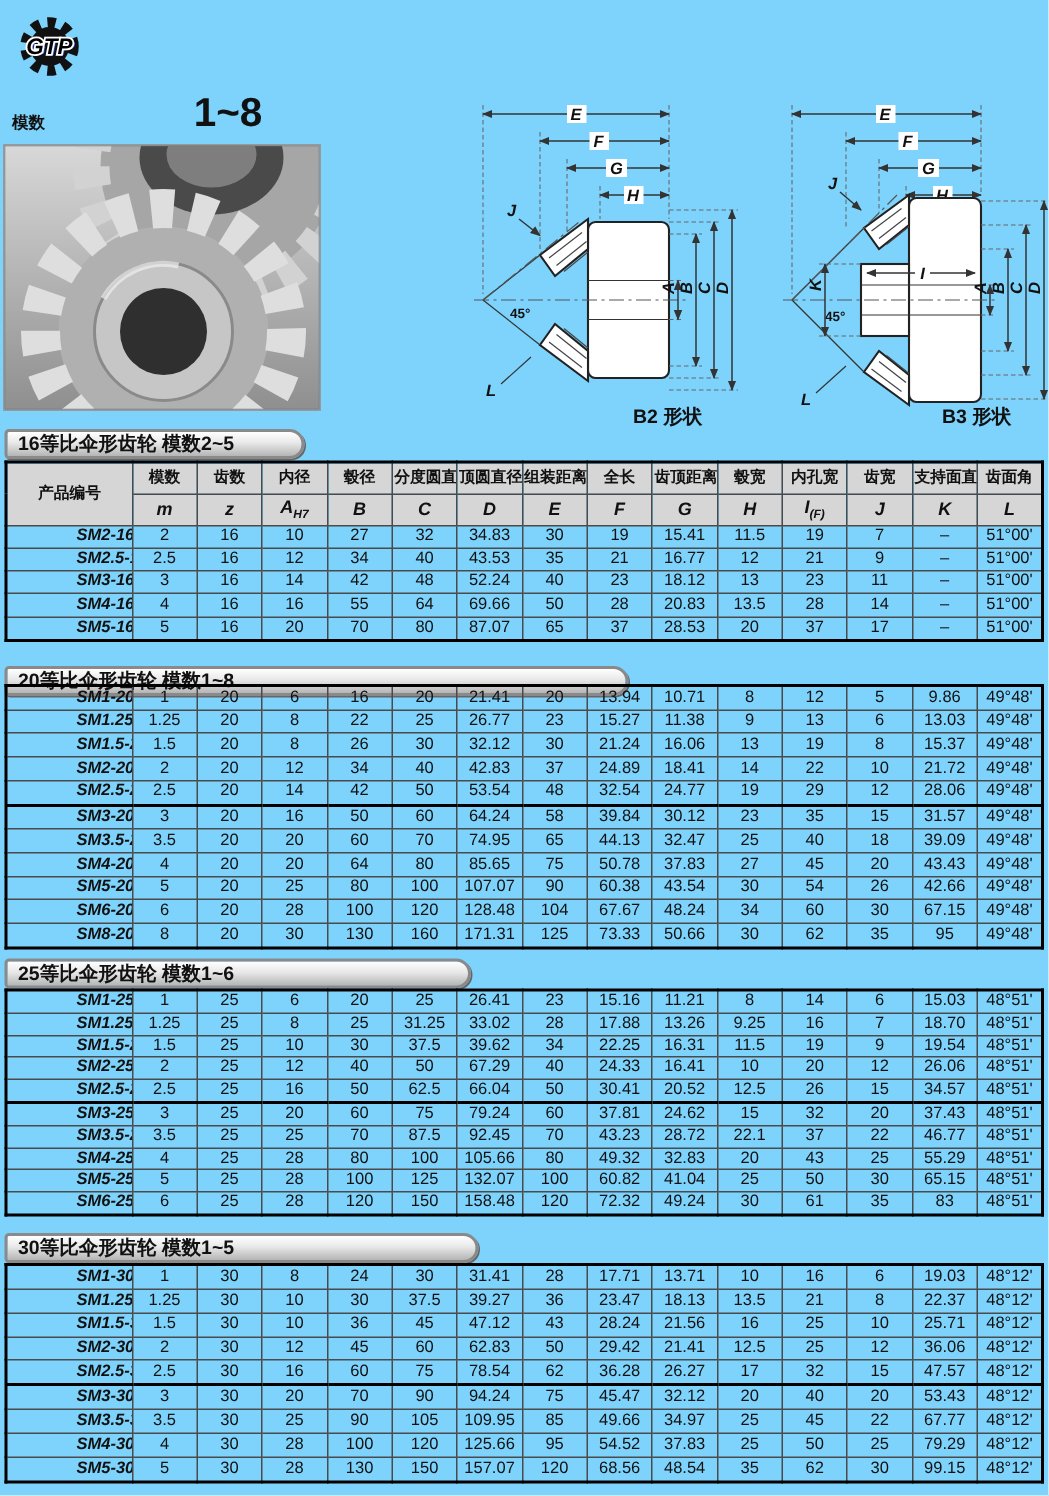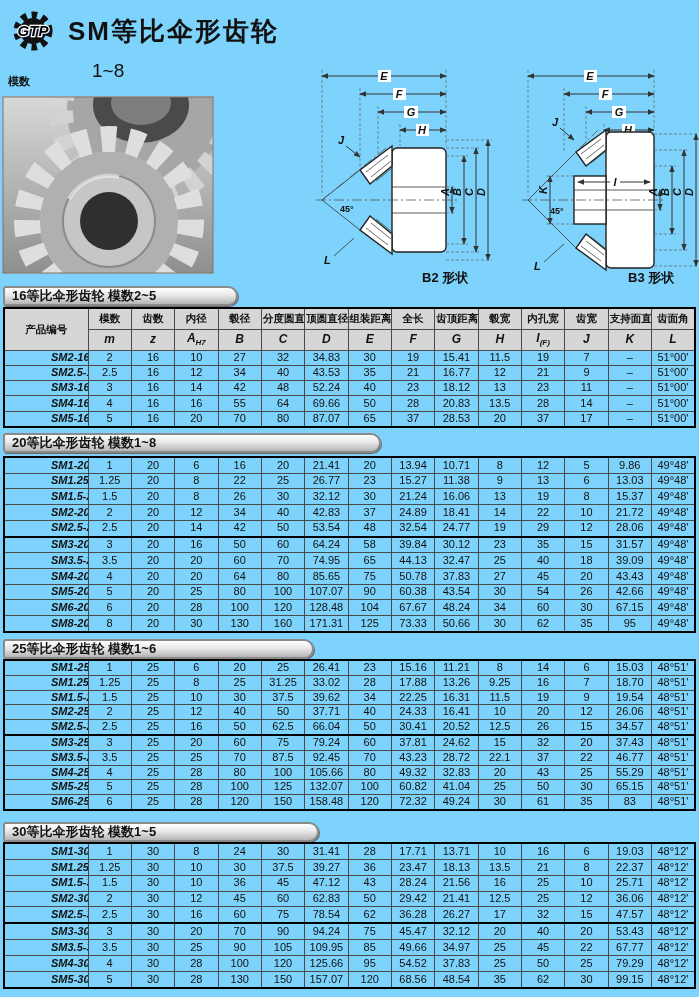--- a/index.html
+++ b/index.html
@@ -2,22 +2,22 @@
 <html><head>
 <meta charset="utf-8">
 <style>
   html,body{margin:0;padding:0;background:#fff;}
   .page{position:relative;width:699px;height:997px;background:#7dd3fc;overflow:hidden;
         font-family:"Liberation Sans",sans-serif;color:#111;}
   
   .logo{position:absolute;left:6px;top:8px;width:56px;height:46px;}
   .page-title{position:absolute;left:68px;top:14px;font-size:26px;font-weight:600;letter-spacing:2px;}
   .module-label{position:absolute;left:8px;top:74px;font-size:11px;font-weight:700;}
-  .module-range{position:absolute;left:92px;top:60px;width:120px;
-                font-size:19px;font-weight:400;}
+  .module-range{position:absolute;left:92px;top:60px;width:120px;text-align:center;
+                font-size:27px;font-weight:700;}
   .photo{position:absolute;left:2px;top:96px;width:210px;height:176px;border:1px solid #999;}
   .diagram-b2{position:absolute;left:294px;top:60px;}
   .diagram-b3{position:absolute;left:500px;top:60px;}
   
   .title-bar{position:absolute;left:3px;height:20px;border:2px solid #8a8a8a;
              border-radius:3px 10px 10px 3px;
              background:linear-gradient(#ffffff,#e8e8e8 45%,#b5b5b5);
              box-shadow:1px 1px 0 #666;display:flex;align-items:center;box-sizing:border-box;}
   .title-bar span{font-size:13px;font-weight:700;padding-left:7px;white-space:nowrap;}
   
@@ -50,21 +50,20 @@
 
 <div class="page">
 
   <svg class="logo" viewBox="0 0 56 46">
     <circle cx="27" cy="23" r="16" fill="none" stroke="#111" stroke-width="7" stroke-dasharray="5.5 5"></circle>
     <circle cx="27" cy="23" r="13" fill="#111"></circle>
     <text x="28.6" y="28.5" text-anchor="middle" font-family="Liberation Sans, sans-serif" font-size="15" font-weight="bold" font-style="italic" fill="#2b4fd8">GTP</text>
     <text x="27" y="28" text-anchor="middle" font-family="Liberation Sans, sans-serif" font-size="15" font-weight="bold" font-style="italic" fill="#000" stroke="#fff" stroke-width="2.4" paint-order="stroke">GTP</text>
   </svg>
 
-  <div class="page-title">SM等比伞形齿轮</div>
   <div class="module-label">模数</div>
   <div class="module-range">1~8</div>
 
   <svg class="photo" viewBox="0 0 210 176">
     <defs>
       <linearGradient id="phbg" x1="0" y1="0" x2="0" y2="1">
         <stop offset="0" stop-color="#d8d8d8"></stop>
           <stop offset="1" stop-color="#8f8f8f"></stop>
       </linearGradient>
       <clipPath id="phclip">
@@ -224,21 +223,21 @@
     <line class="dim" x1="184" y1="90" x2="184" y2="190" marker-start="url(#b3ar)" marker-end="url(#b3ar)"></line>
     <text class="dimtxt" transform="translate(181,136) rotate(-90)">C</text>
     <line class="ext" x1="154" y1="74" x2="200" y2="74"></line>
       <line class="ext" x1="154" y1="206" x2="200" y2="206"></line>
     <line class="dim" x1="196" y1="74" x2="196" y2="206" marker-start="url(#b3ar)" marker-end="url(#b3ar)"></line>
     <text class="dimtxt" transform="translate(193,136) rotate(-90)">D</text>
     <text class="cap" x="128" y="222">B3 形状</text>
   </svg>
 
   <div id="sections">
-      <div class="title-bar" style="top: 286px; width: 235px;">
+      <div class="title-bar" style="top: 286px; width: 200px;">
         <span>16等比伞形齿轮  模数2~5</span>
       </div>
       <div class="tabwrap" style="top: 307px;">
         <table class="spec" style="height: 121px;">
           <colgroup>
             <col style="width: 84px;">
             <col>
             <col>
             <col>
             <col>
@@ -395,21 +394,21 @@
               <td>28.53</td>
               <td>20</td>
               <td>37</td>
               <td>17</td>
               <td>–</td>
               <td>51°00'</td>
             </tr>
           </tbody>
         </table>
       </div>
-      <div class="title-bar" style="top: 433px; width: 378px;">
+      <div class="title-bar" style="top: 444px; width: 416px;">
         <span>20等比伞形齿轮  模数1~8</span>
       </div>
       <div class="tabwrap" style="top: 456px;">
         <table class="spec" style="height: 177px;">
           <colgroup>
             <col style="width: 84px;">
             <col>
             <col>
             <col>
             <col>
@@ -764,21 +763,21 @@
                 <div class="pc">
                   <span>SM2</span>
                   <span>-25</span>
                 </div>
               </td>
               <td>2</td>
               <td>25</td>
               <td>12</td>
               <td>40</td>
               <td>50</td>
-              <td>37.71</td>
+              <td>67.29</td>
               <td>40</td>
               <td>24.33</td>
               <td>16.41</td>
               <td>10</td>
               <td>20</td>
               <td>12</td>
               <td>26.06</td>
               <td>48°51'</td>
             </tr>
             <tr>

